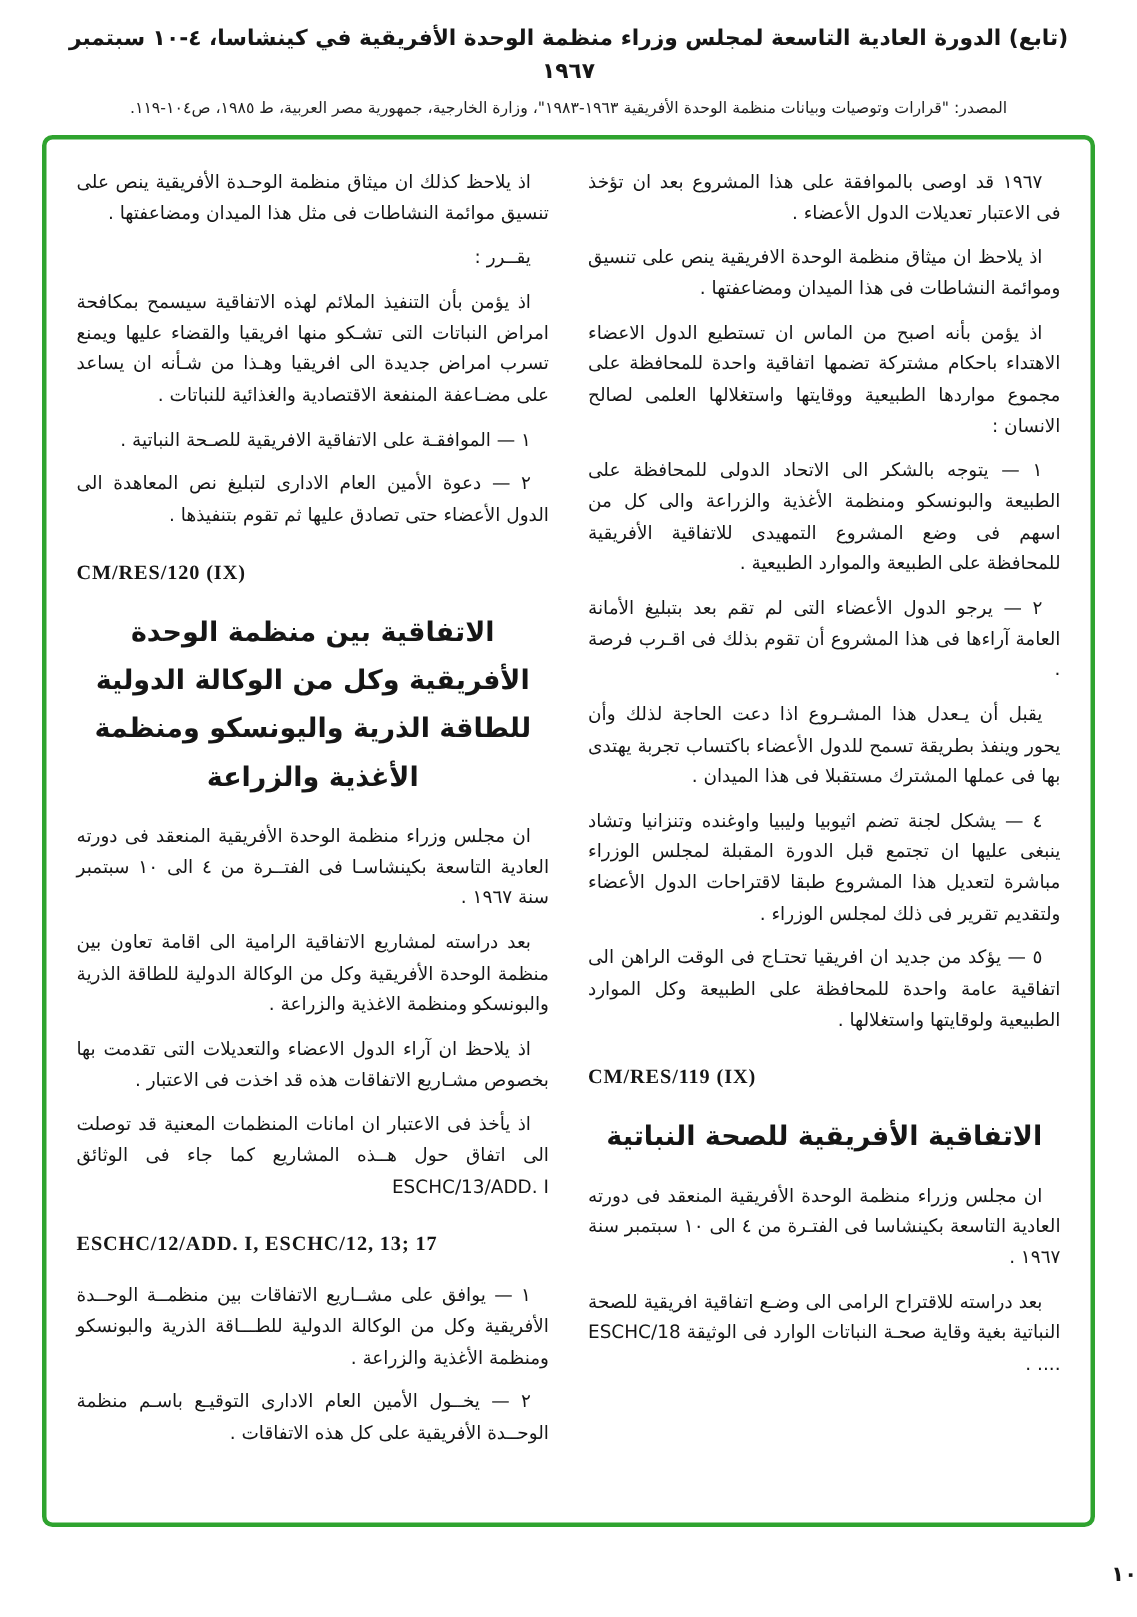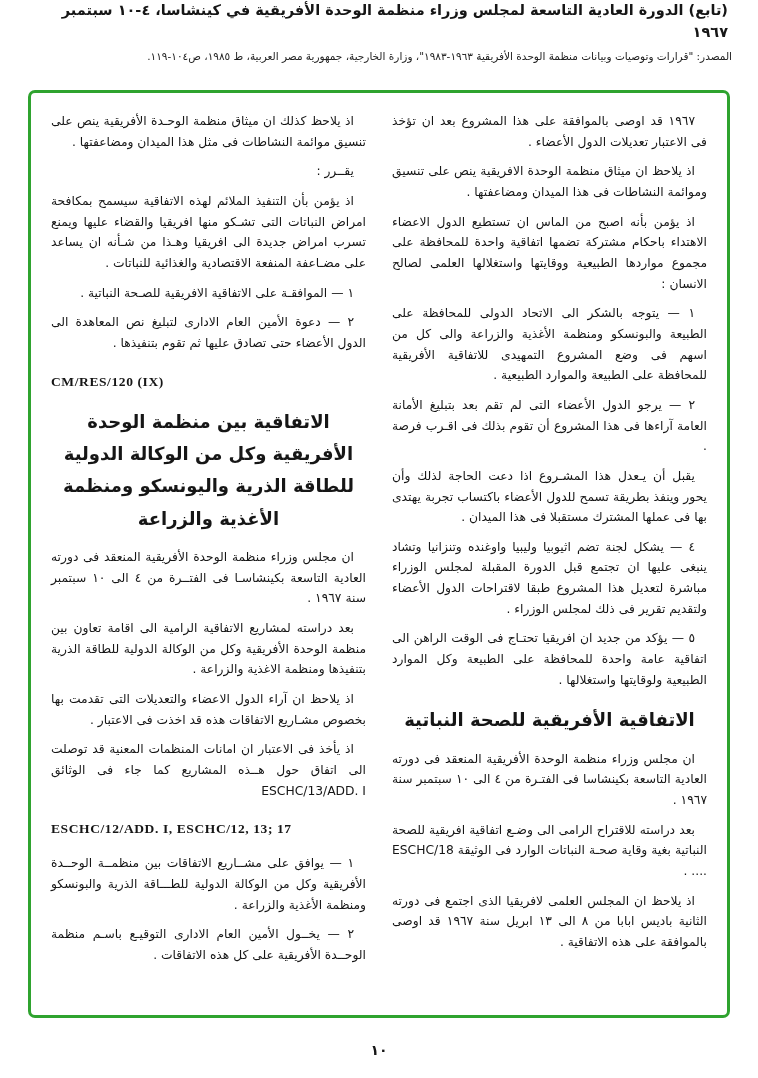--- a/index.html
+++ b/index.html
@@ -7,21 +7,22 @@
   html, body { margin: 0; padding: 0; }
   body {
     width: 758px; height: 1078px;
     background: #ffffff;
     color: var(--ink);
     font-family: "DejaVu Sans", sans-serif;
     position: relative;
     overflow: hidden;
   }
   .page-header {
-    padding-top: 0;
+    text-align: center;
+    padding-top: 16px;
   }
   .header-title {
     font-size: 14.5px;
     font-weight: bold;
     line-height: 1.5;
     padding: 0 30px;
   }
   .header-source {
     font-size: 10.5px;
     margin-top: 6px;
@@ -63,21 +64,21 @@
     font-family: "Liberation Serif", serif;
     font-size: 13.5px;
     letter-spacing: 0.6px;
     margin: 20px 0 16px 0;
     font-weight: 600;
   }
   .page-number {
     position: absolute;
     bottom: 20px;
     left: 0; right: 0;
-    text-align: center;
+    text-align: right;
     font-size: 14px;
     font-weight: bold;
   }
 </style>
 </head>
 <body>
 
 <header class="page-header">
   <div class="header-title">(تابع) الدورة العادية التاسعة لمجلس وزراء منظمة الوحدة الأفريقية في كينشاسا، ٤-١٠ سبتمبر ١٩٦٧</div>
   <div class="header-source">المصدر: "قرارات وتوصيات وبيانات منظمة الوحدة الأفريقية ١٩٦٣-١٩٨٣"، وزارة الخارجية، جمهورية مصر العربية، ط ١٩٨٥، ص١٠٤-١١٩.</div>
@@ -87,35 +88,35 @@
   <div class="columns">
     <div class="column" id="right-column">
         <div class="block paragraph">١٩٦٧ قد اوصى بالموافقة على هذا المشروع بعد ان تؤخذ فى الاعتبار تعديلات الدول الأعضاء .</div>
         <div class="block paragraph">اذ يلاحظ ان ميثاق منظمة الوحدة الافريقية ينص على تنسيق وموائمة النشاطات فى هذا الميدان ومضاعفتها .</div>
         <div class="block paragraph">اذ يؤمن بأنه اصبح من الماس ان تستطيع الدول الاعضاء الاهتداء باحكام مشتركة تضمها اتفاقية واحدة للمحافظة على مجموع مواردها الطبيعية ووقايتها واستغلالها العلمى لصالح الانسان :</div>
         <div class="block paragraph">١ — يتوجه بالشكر الى الاتحاد الدولى للمحافظة على الطبيعة والبونسكو ومنظمة الأغذية والزراعة والى كل من اسهم فى وضع المشروع التمهيدى للاتفاقية الأفريقية للمحافظة على الطبيعة والموارد الطبيعية .</div>
         <div class="block paragraph">٢ — يرجو الدول الأعضاء التى لم تقم بعد بتبليغ الأمانة العامة آراءها فى هذا المشروع أن تقوم بذلك فى اقـرب فرصة .</div>
         <div class="block paragraph">يقبل أن يـعدل هذا المشـروع اذا دعت الحاجة لذلك وأن يحور وينفذ بطريقة تسمح للدول الأعضاء باكتساب تجربة يهتدى بها فى عملها المشترك مستقبلا فى هذا الميدان .</div>
         <div class="block paragraph">٤ — يشكل لجنة تضم اثيوبيا وليبيا واوغنده وتنزانيا وتشاد ينبغى عليها ان تجتمع قبل الدورة المقبلة لمجلس الوزراء مباشرة لتعديل هذا المشروع طبقا لاقتراحات الدول الأعضاء ولتقديم تقرير فى ذلك لمجلس الوزراء .</div>
         <div class="block paragraph">٥ — يؤكد من جديد ان افريقيا تحتـاج فى الوقت الراهن الى اتفاقية عامة واحدة للمحافظة على الطبيعة وكل الموارد الطبيعية ولوقايتها واستغلالها .</div>
+        <div class="block ref">CM/RES/119 (IX)</div>
         <div class="block heading">الاتفاقية الأفريقية للصحة النباتية</div>
         <div class="block paragraph">ان مجلس وزراء منظمة الوحدة الأفريقية المنعقد فى دورته العادية التاسعة بكينشاسا فى الفتـرة من ٤ الى ١٠ سبتمبر سنة ١٩٦٧ .</div>
         <div class="block paragraph">بعد دراسته للاقتراح الرامى الى وضـع اتفاقية افريقية للصحة النباتية بغية وقاية صحـة النباتات الوارد فى الوثيقة ESCHC/18 .... .</div>
-        <div class="block paragraph">اذ يلاحظ ان المجلس العلمى لافريقيا الذى اجتمع فى دورته الثانية باديس ابابا من ٨ الى ١٣ ابريل سنة ١٩٦٧ قد اوصى بالموافقة على هذه الاتفاقية .</div>
       </div>
     <div class="column" id="left-column">
         <div class="block paragraph">اذ يلاحظ كذلك ان ميثاق منظمة الوحـدة الأفريقية ينص على تنسيق موائمة النشاطات فى مثل هذا الميدان ومضاعفتها .</div>
         <div class="block paragraph">يقــرر :</div>
         <div class="block paragraph">اذ يؤمن بأن التنفيذ الملائم لهذه الاتفاقية سيسمح بمكافحة امراض النباتات التى تشـكو منها افريقيا والقضاء عليها ويمنع تسرب امراض جديدة الى افريقيا وهـذا من شـأنه ان يساعد على مضـاعفة المنفعة الاقتصادية والغذائية للنباتات .</div>
         <div class="block paragraph">١ — الموافقـة على الاتفاقية الافريقية للصـحة النباتية .</div>
         <div class="block paragraph">٢ — دعوة الأمين العام الادارى لتبليغ نص المعاهدة الى الدول الأعضاء حتى تصادق عليها ثم تقوم بتنفيذها .</div>
         <div class="block ref">CM/RES/120 (IX)</div>
         <div class="block heading">الاتفاقية بين منظمة الوحدة الأفريقية وكل من الوكالة الدولية للطاقة الذرية واليونسكو ومنظمة الأغذية والزراعة</div>
         <div class="block paragraph">ان مجلس وزراء منظمة الوحدة الأفريقية المنعقد فى دورته العادية التاسعة بكينشاسـا فى الفتــرة من ٤ الى ١٠ سبتمبر سنة ١٩٦٧ .</div>
-        <div class="block paragraph">بعد دراسته لمشاريع الاتفاقية الرامية الى اقامة تعاون بين منظمة الوحدة الأفريقية وكل من الوكالة الدولية للطاقة الذرية بتنفيذها ومنظمة الاغذية والزراعة .</div>
+        <div class="block paragraph">بعد دراسته لمشاريع الاتفاقية الرامية الى اقامة تعاون بين منظمة الوحدة الأفريقية وكل من الوكالة الدولية للطاقة الذرية والبونسكو ومنظمة الاغذية والزراعة .</div>
         <div class="block paragraph">اذ يلاحظ ان آراء الدول الاعضاء والتعديلات التى تقدمت بها بخصوص مشـاريع الاتفاقات هذه قد اخذت فى الاعتبار .</div>
         <div class="block paragraph">اذ يأخذ فى الاعتبار ان امانات المنظمات المعنية قد توصلت الى اتفاق حول هــذه المشاريع كما جاء فى الوثائق ESCHC/13/ADD. I</div>
         <div class="block ref">ESCHC/12/ADD. I, ESCHC/12, 13; 17</div>
         <div class="block paragraph">١ — يوافق على مشــاريع الاتفاقات بين منظمــة الوحــدة الأفريقية وكل من الوكالة الدولية للطـــاقة الذرية والبونسكو ومنظمة الأغذية والزراعة .</div>
         <div class="block paragraph">٢ — يخــول الأمين العام الادارى التوقيـع باسـم منظمة الوحــدة الأفريقية على كل هذه الاتفاقات .</div>
       </div>
   </div>
 </div>
 
 <div class="page-number">١٠</div>

